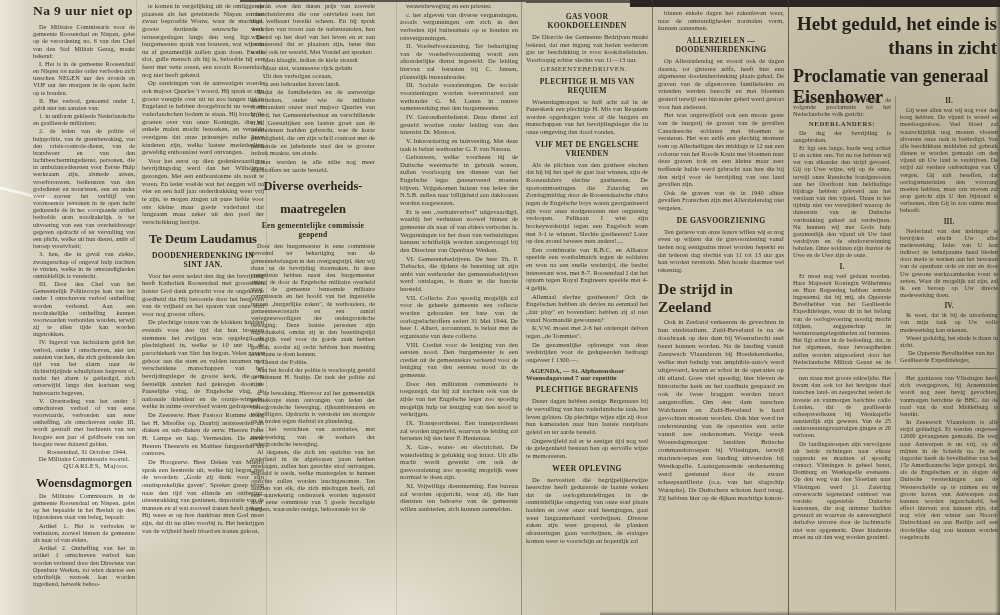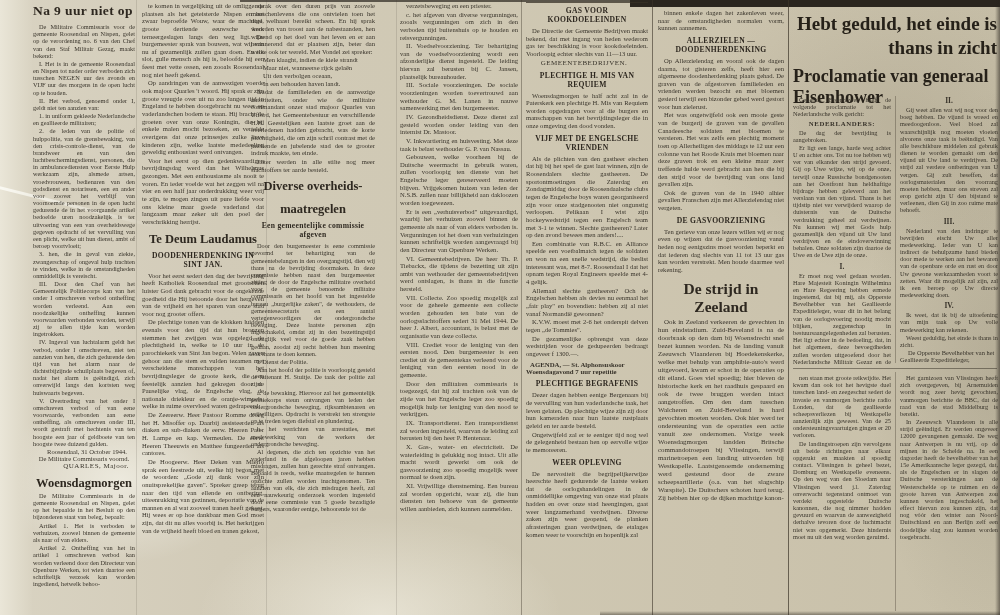--- a/index.html
+++ b/index.html
@@ -19,21 +19,21 @@
   .topline{position:absolute;left:240px;top:0;width:395px;height:2px;background:rgba(42,37,30,.7);}
   .edge-r{position:absolute;right:0;top:0;width:5px;height:615px;background:linear-gradient(90deg,rgba(40,35,28,0),rgba(40,35,28,.55));}
   .edge-b{position:absolute;left:600px;bottom:0;width:400px;height:4px;background:linear-gradient(0deg,rgba(40,35,28,.45),rgba(40,35,28,0));}
   .vrule{position:absolute;top:0;bottom:0;width:1px;background:#3c3428;}
   .col{position:absolute;top:2px;height:611px;overflow:hidden;}
   .p{font-size:6.6px;line-height:1.16;text-align:justify;margin:0 0 1px;text-indent:6px;}
   .p-sm{font-size:6.3px;line-height:1.14;text-align:justify;margin:0 0 1px;text-indent:6px;}
   .headline1{font-size:13.5px;font-weight:bold;margin:1px 0 4px;letter-spacing:.4px;white-space:nowrap;color:#2e2820;}
   .h-med{font-size:12.5px;font-weight:bold;text-align:center;margin:6px 0 1px;color:#2e2820;}
   .h-caps{font-size:7.6px;font-weight:bold;text-align:center;margin:4px 4px 3px;letter-spacing:.3px;color:#2e2820;}
-  .h-city{font-size:14.5px;font-weight:bold;text-align:center;margin:6px 0 2px;color:#2e2820;}
+  .h-city{font-size:14.5px;font-weight:bold;margin:6px 0 2px;color:#2e2820;}
   .dateline{font-size:6.6px;margin:1px 0 0;text-indent:14px;}
   .sigline{font-size:6.6px;margin:0;text-align:center;}
   .signame{font-size:7px;margin:0 6px 0 0;text-align:right;letter-spacing:.5px;}
   .poem p{font-size:6.6px;line-height:1.18;margin:0 0 0 10px;text-indent:0;text-align:left;}
   .agenda{font-size:6.8px;font-weight:bold;margin:4px 0 2px;text-indent:4px;text-align:left;}
   .big-headline{font-size:19px;font-weight:bold;text-align:right;line-height:1.25;margin:4px 0 2px;color:#262119;}
   .sub-headline{font-size:18px;font-weight:bold;text-align:left;margin:6px 0 5px;color:#262119;}
   .twocol{position:absolute;display:flex;gap:9px;}
   .subcol{width:98px;overflow:hidden;}
   .roman{font-size:7.5px;font-weight:bold;text-align:center;margin:3px 0 1px;}
@@ -107,21 +107,21 @@
         <p style="font-size: 6.6px; line-height: 1.2; margin: 0px 0px 0px 12px; text-align: left;">Maar niet, wanneerse rijck gelaên</p>
         <p style="font-size: 6.6px; line-height: 1.2; margin: 0px 0px 0px 12px; text-align: left;">Uit den verbolgen oceaan,</p>
         <p style="font-size: 6.6px; line-height: 1.2; margin: 0px 0px 0px 12px; text-align: left;">In een behouden haven landt.</p>
       </div>
     <div>
         <p class="p">Nadat de familieleden en de aanwezige autoriteiten, onder wie de militaire commandant onzer stad majoor Quarles van Ufford, het Gemeentebestuur en verschillende H.H. Geestelijken een laatste groet aan de overledenen hadden gebracht, was de korte plechtigheid, die om zijn schril contrast met de juichende en jubelende stad des te grooter indruk maakte, ten einde.</p>
         <p class="p">Later werden in alle stilte nog meer slachtoffers ter aarde besteld.</p>
       </div>
     <div class="h-med" style="margin-bottom:0">Diverse overheids-</div>
     <div class="h-med" style="margin-top:8px">maatregelen</div>
-    <div class="h-caps">Een gemeentelijke commissie afgeven</div>
+    <div class="h-caps">Een gemeentelijke commissie geopend</div>
     <div>
         <p class="p-sm">Door den burgemeester is eene commissie gevormd ter behartiging van de gemeentebelangen in den overgangstijd, dien wij thans na de bevrijding doormaken. In deze commissie hebben naast den burgemeester zitting de door de Engelsche militaire overheid voor de gemeente benoemde militaire commissaris en het hoofd van het ingestelde bureau „burgerlijke zaken", de wethouders, de gemeentesecretaris en een aantal vertegenwoordigers der ondergrondsche beweging. Deze laatste personen zijn ingeschakeld, omdat zij in den bezettingstijd ontzaglijk veel voor de goede zaak hebben gedaan, zoodat zij recht hebben hun meening ook thans te doen kennen.</p>
         <p class="p-sm">I. Dienst der Politie.</p>
         <p class="p-sm">Aan het hoofd der politie is voorloopig gesteld de luitenant H. Stuitje. De taak der politie zal zijn:</p>
         <p class="p-sm">a. de bewaking. Hiervoor zal het gemeentelijk politiekorps steun ontvangen van leden der ondergrondsche beweging, rijksambtenaren en vrijwilligers. Opdracht is verstrekt ten strengste op te treden tegen diefstal en plundering.</p>
         <p class="p-sm">b. het verrichten van arrestaties, met medewerking van de werkers der ondergrondsche beweging.</p>
         <p class="p-sm">Al degenen, die zich ten opzichte van het vaderland in de afgeloopen jaren hebben misdragen, zullen hun gerechte straf ontvangen. Bepaald is reeds, welke maatregelen te hunnen opzichte zullen worden inachtgenomen. Ten aanzien van elk, die zich misdragen heeft, zal een nauwkeurig onderzoek worden ingesteld door eene commissie van 5 goede bezadigde burgers, waaronder eenige, behoorende tot de</p>
       </div>
   </div>
 
@@ -140,21 +140,21 @@
         <p class="p">VIII. Crediet voor de leniging van den eersten nood. Den burgemeester is een crediet uit de gemeentekas verleend voor de leniging van den eersten nood in de gemeente.</p>
         <p class="p">Door den militairen commissaris is toegezegd, dat hij zal trachten ook van de zijde van het Engelsche leger zoo spoedig mogelijk hulp ter leniging van den nood te verkrijgen.</p>
         <p class="p">IX. Transportdienst. Een transportdienst zal worden ingesteld, waarvan de leiding zal berusten bij den heer P. Hentenaar.</p>
         <p class="p">X. Gas-, water- en electriciteit. De waterleiding is gelukkig nog intact. Uit alle macht wordt gewerkt om ook de gasvoorziening zoo spoedig mogelijk weer normaal te doen zijn.</p>
         <p class="p">XI. Vrijwillige dienstneming. Een bureau zal worden opgericht, waar zij, die hun diensten ten behoeve van de gemeente willen aanbieden, zich kunnen aanmelden.</p>
       </div>
   </div>
 
   <div class="col" style="left:526px;width:122px;">
     <div class="scallop">
-      <div class="h-caps" style="margin-top:1px">GAS VOOR KOOKDOELEINDEN</div>
+      <div class="h-caps" style="margin-top:7px">GAS VOOR KOOKDOELEINDEN</div>
     </div>
     <p class="p">De Directie der Gemeente Bedrijven maakt bekend, dat met ingang van heden wederom gas ter beschikking is voor kookdoeleinden. Voorloopig echter slechts van 11—13 uur.</p>
     <p class="signame" style="text-align:center">GEMEENTEBEDRIJVEN.</p>
     <div class="h-caps">PLECHTIGE H. MIS VAN REQUIEM</div>
     <p class="p">Woensdagmorgen te half acht zal in de Paterskerk een plechtige H. Mis van Requiem worden opgedragen voor al die burgers en manschappen van het bevrijdingsleger die in onze omgeving den dood vonden.</p>
     <div class="h-caps">VIJF MET DE ENGELSCHE VRIENDEN</div>
     <div>
         <p class="p">Als de plichten van den gastheer eischen dat hij bij het spel de gast laat winnen, zijn de Roosendalers slechte gastheeren. De sportontmoetingen die Zaterdag en Zondagmiddag door de Roosendaalsche clubs tegen de Engelsche boys waren georganiseerd zijn voor onze stadgenooten niet ongunstig verloopen. Pelikaan I wist zijn hockeywedstrijd tegen een Engelsch team met 3-1 te winnen. Slechte gastheeren? Later op den avond bewees men anders!....</p>
         <p class="p">Een combinatie van R.B.C. en Alliance speelde een voetbalmatch tegen de soldaten en won na een snelle wedstrijd, die beslist interessant was, met 8-7. Roosendaal I dat het opnam tegen Royal Engineers speelde met 4-4 gelijk.</p>
         <p class="p">Allemaal slechte gastheeren? Och de Engelschen hebben als devies nu eenmaal het „fair play" en bovendien: hebben zij al niet vanaf Normandië gewonnen?</p>

